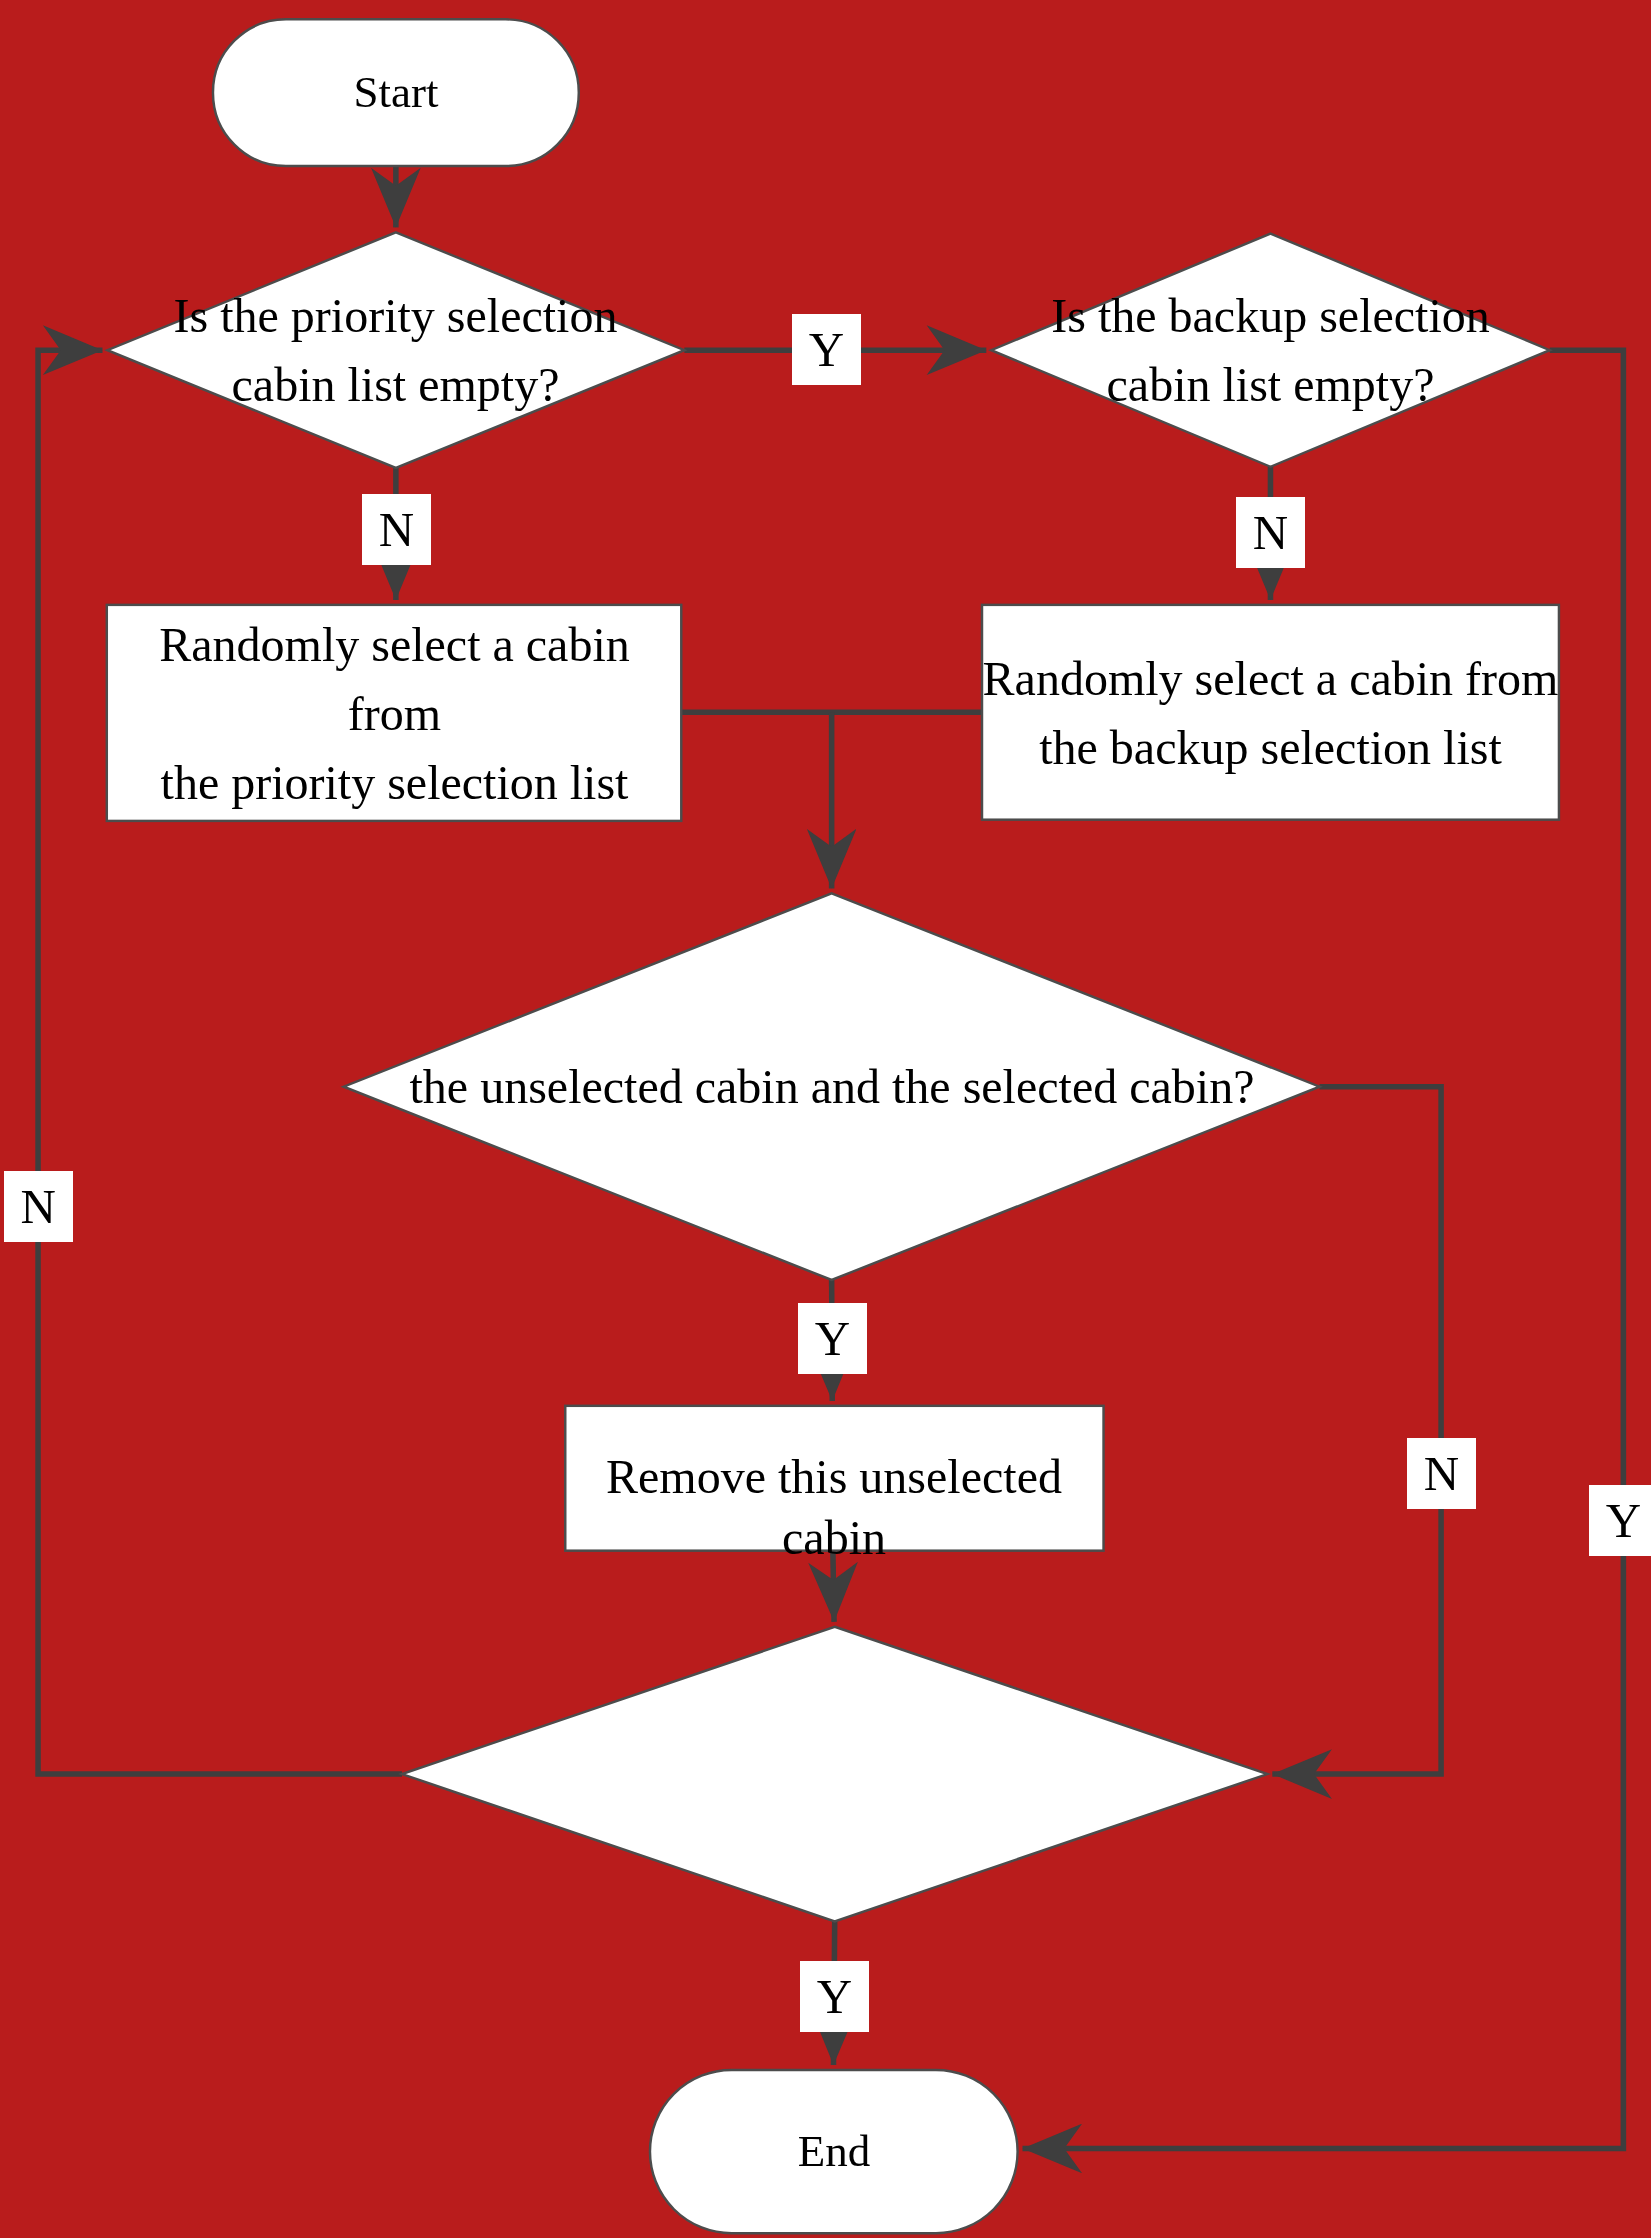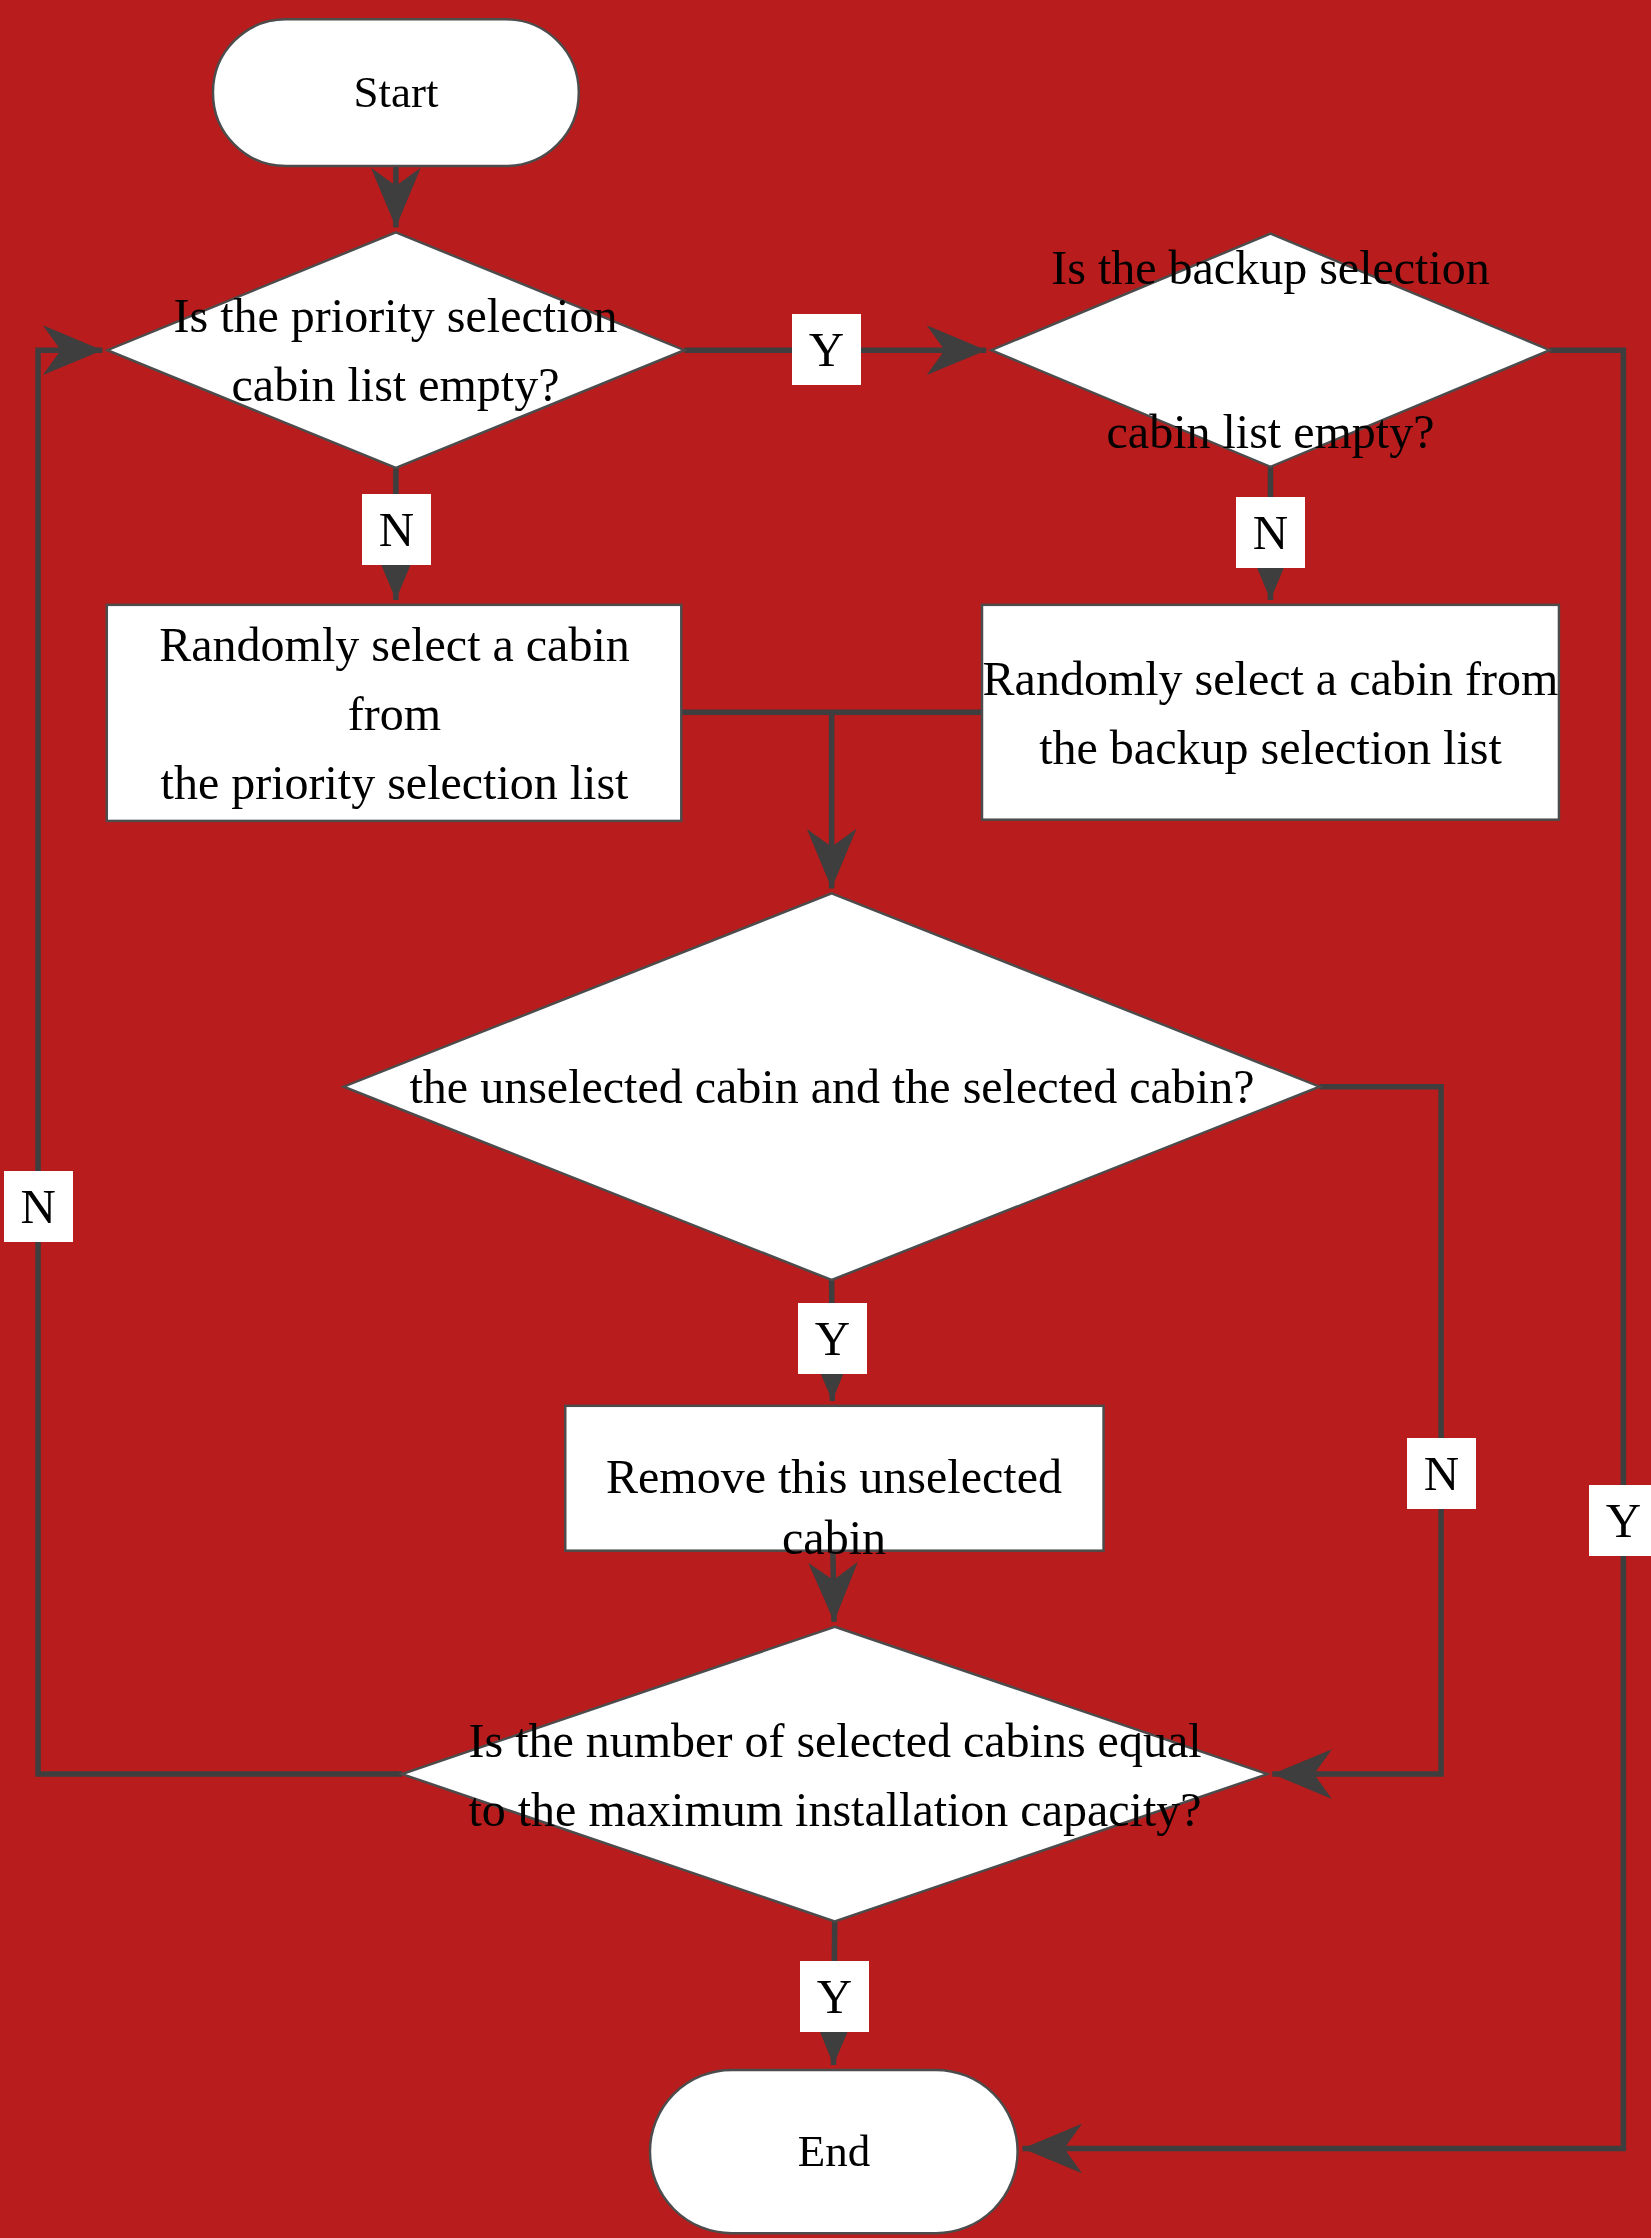--- a/index.html
+++ b/index.html
@@ -69,21 +69,21 @@
 
   <div class="node-label terminator" style="left:213px;top:19px;width:366px;height:147px;">
     <div>Start</div>
   </div>
 
   <div class="node-label" style="left:107px;top:232px;width:577px;height:236px;">
     <div>Is the priority selection</div>
     <div>cabin list empty?</div>
   </div>
 
-  <div class="node-label" style="left:991px;top:233px;width:559px;height:233px;justify-content:space-between;">
+  <div class="node-label" style="left:991px;top:233px;width:559px;height:233px;">
     <div>Is the backup selection</div>
     <div>cabin list empty?</div>
   </div>
 
   <div class="node-label" style="left:107px;top:605px;width:575px;height:216px;">
     <div>Randomly select a cabin from</div>
     <div>the priority selection list</div>
   </div>
 
   <div class="node-label" style="left:982px;top:605px;width:577px;height:215px;">
@@ -93,24 +93,20 @@
 
   <div class="node-label" style="left:344px;top:893px;width:976px;height:387px;">
     <div>the unselected cabin and the selected cabin?</div>
   </div>
 
   <div class="node-label" style="left:565px;top:1434px;width:538px;height:145px;line-height:61px;">
     <div>Remove this unselected</div>
     <div>cabin</div>
   </div>
 
-  <div class="node-label" style="left:402px;top:1627px;width:866px;height:295px;">
-    <div>Is the number of selected cabins equal</div>
-    <div>to the maximum installation capacity?</div>
-  </div>
 
   <div class="node-label terminator" style="left:650px;top:2070px;width:368px;height:163px;">
     <div>End</div>
   </div>
 
   <div class="edge-label" style="left:792px;top:314px;width:69px;height:71px;">Y</div>
 
   <div class="edge-label" style="left:362px;top:494px;width:69px;height:71px;">N</div>
 
   <div class="edge-label" style="left:1236px;top:497px;width:69px;height:71px;">N</div>

